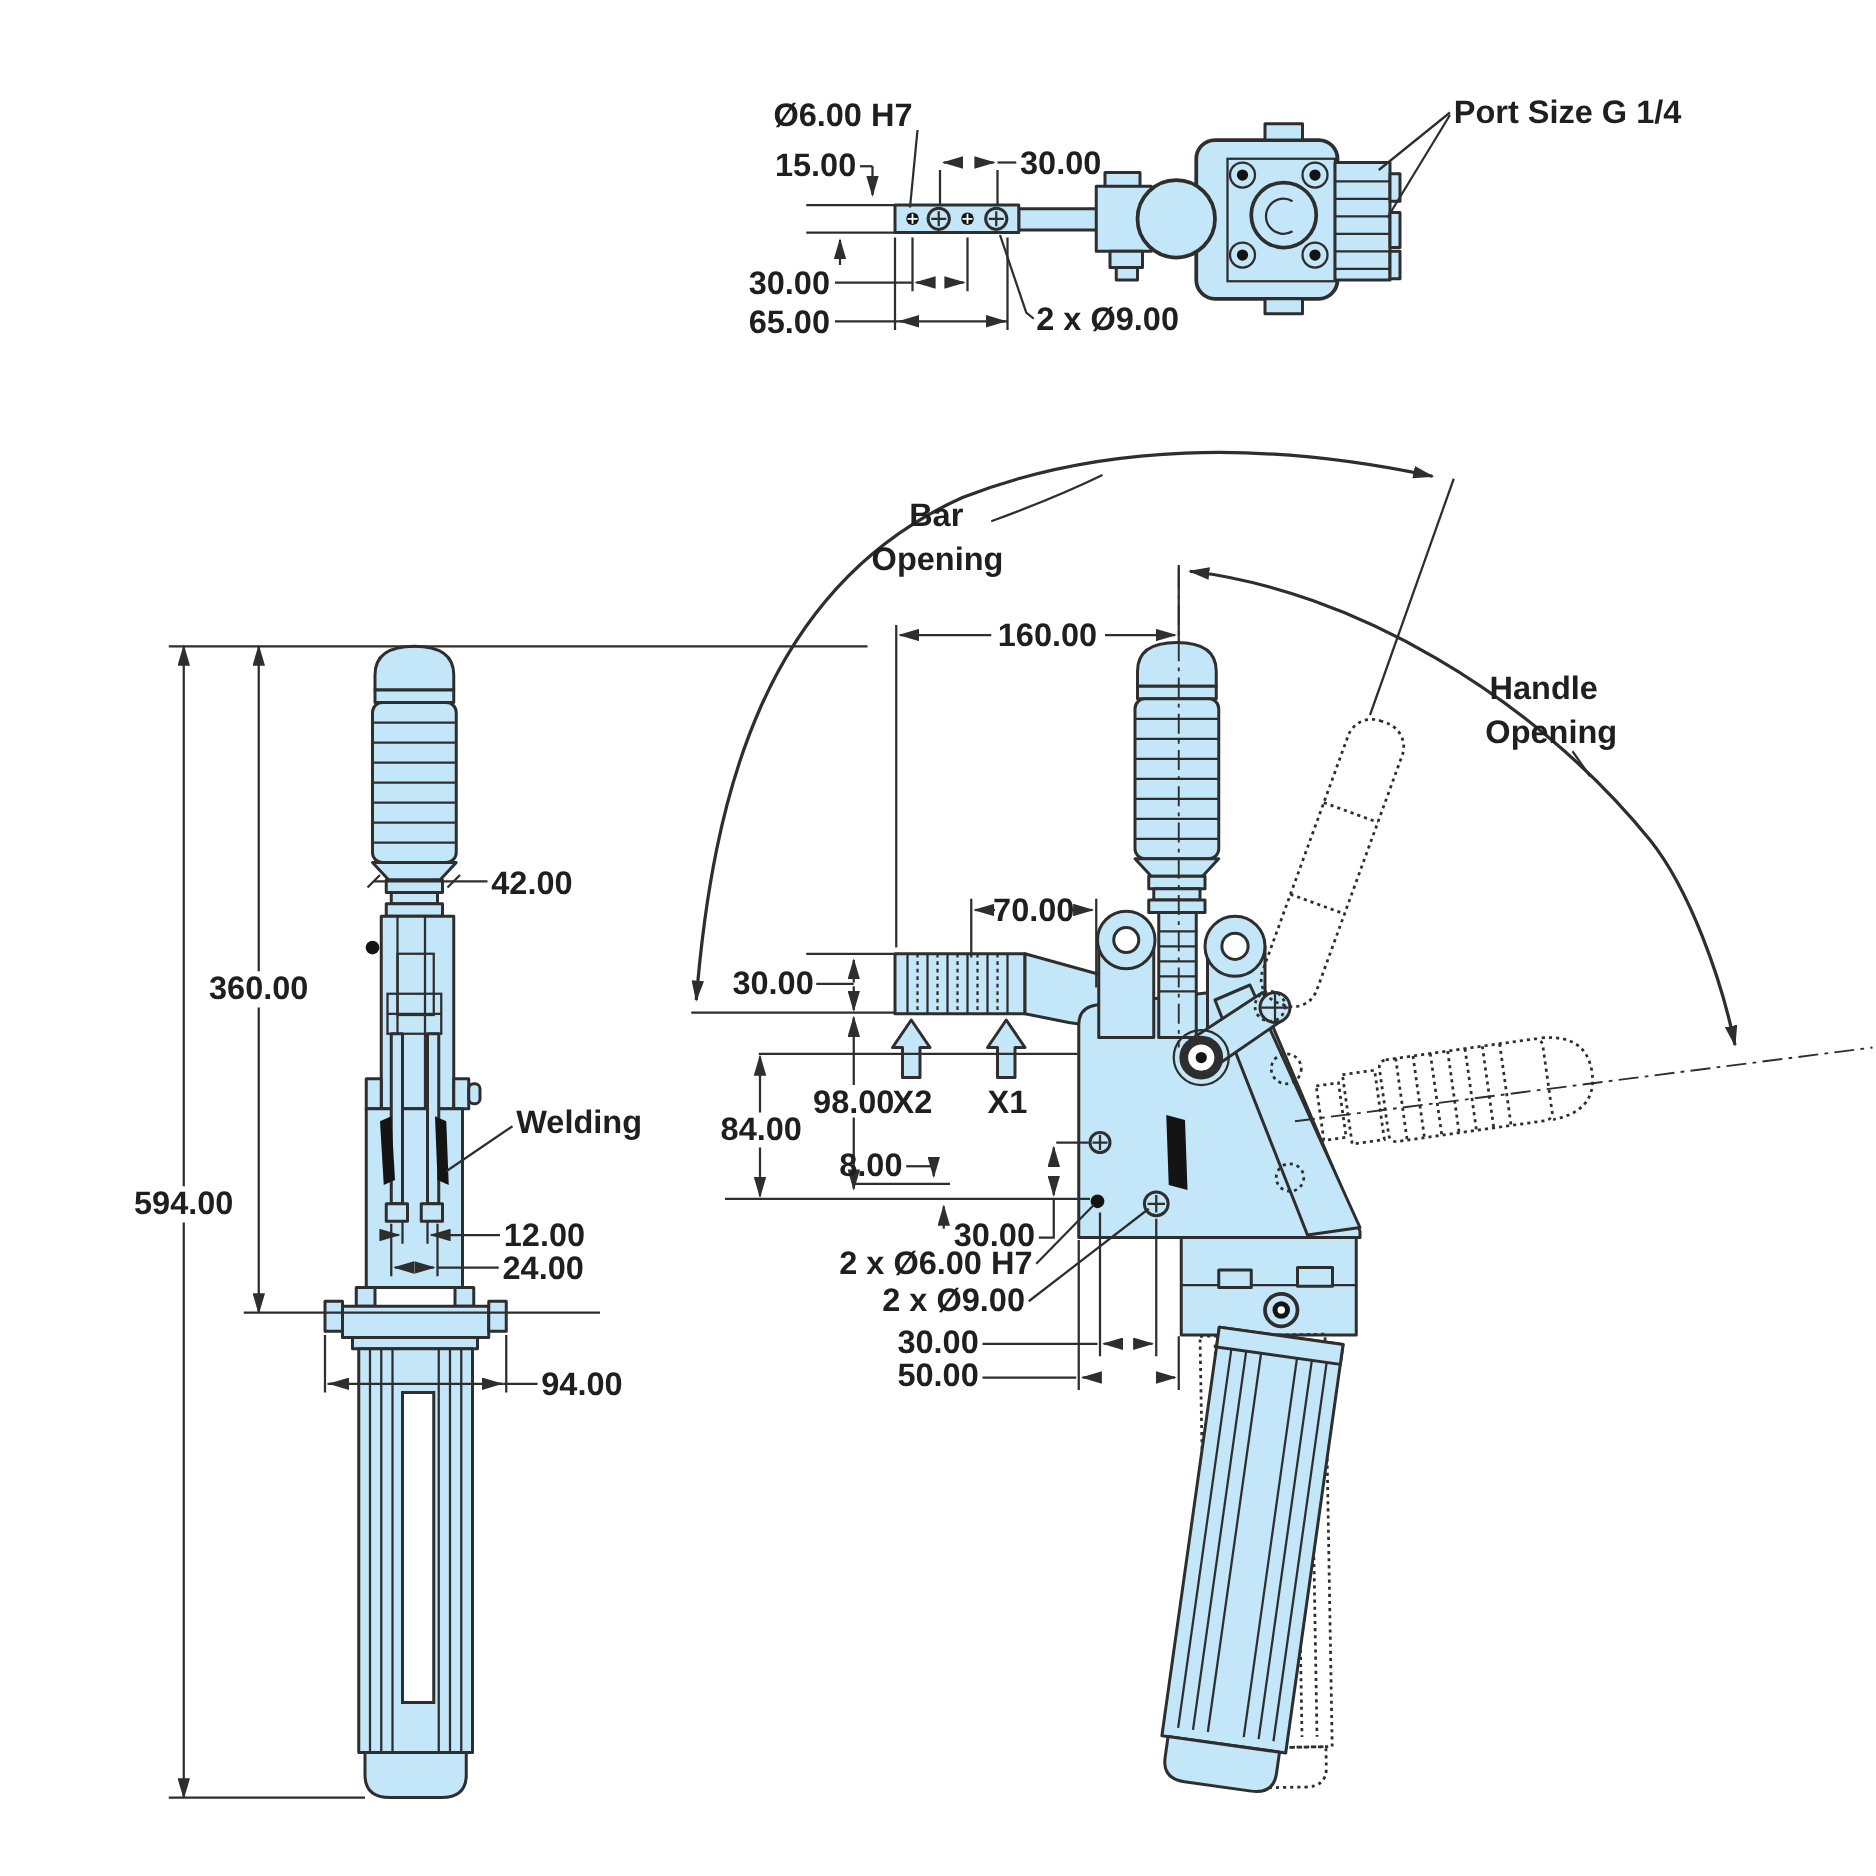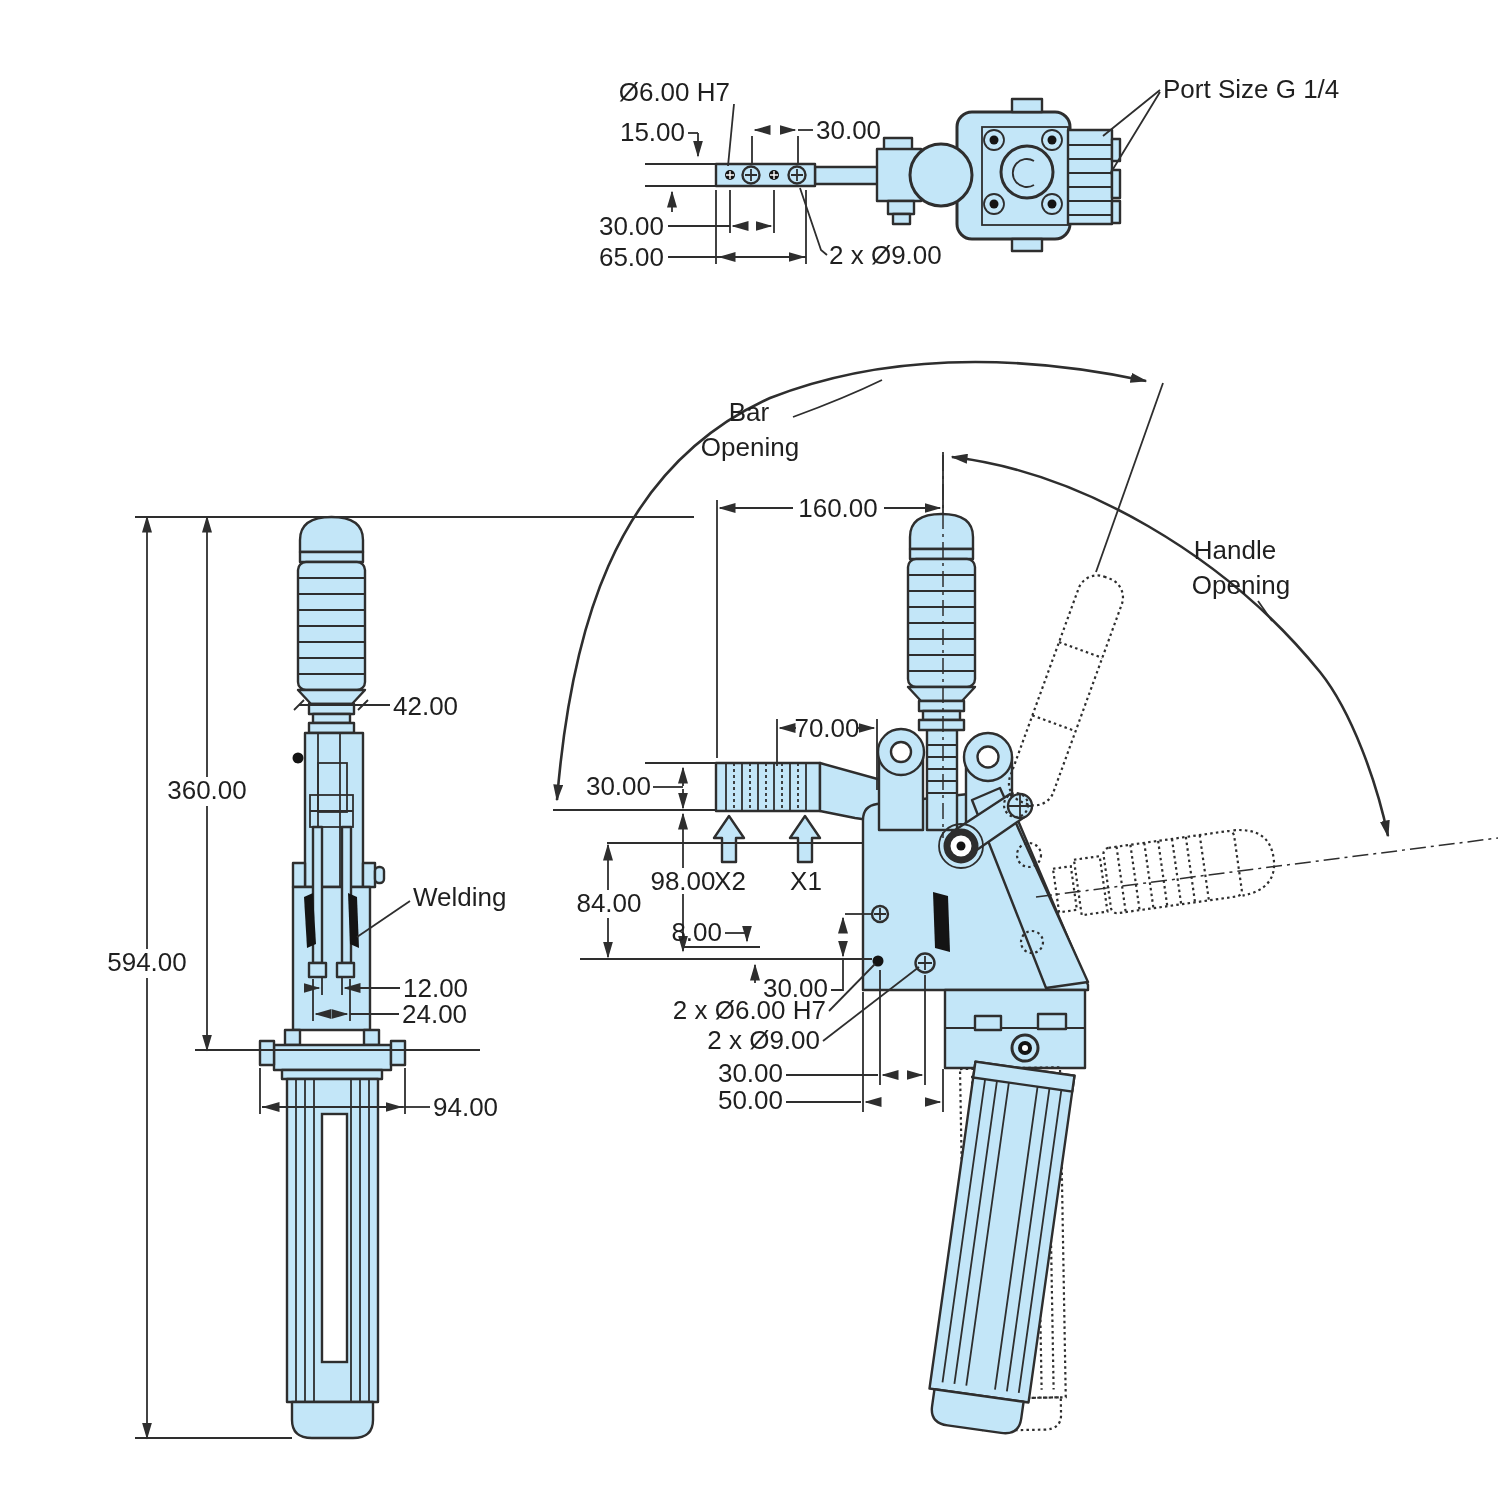--- a/index.html
+++ b/index.html
@@ -4,21 +4,21 @@
 <style>
   :root{
     --part-fill:#c3e6f8;
     --outline:#2e2e2e;
     --dim-line:#2e2e2e;
     --text:#1f1f1f;
     --background:#ffffff;
     --weld:#141414;
   }
   html,body{margin:0;padding:0;background:var(--background);}
-  .stage{width:1501px;height:1501px;position:relative;background:var(--background);}
+  .stage{width:1501px;height:1501px;position:relative;background:var(--background);font-weight:bold;}
   svg{display:block;}
   .f  {fill:var(--part-fill);stroke:var(--outline);stroke-width:3;stroke-linejoin:round;}
   .f2 {fill:var(--part-fill);stroke:var(--outline);stroke-width:2.4;stroke-linejoin:round;}
   .s  {fill:none;stroke:var(--outline);stroke-width:3;stroke-linejoin:round;}
   .s2 {fill:none;stroke:var(--outline);stroke-width:1.8;}
   .dim{fill:none;stroke:var(--dim-line);stroke-width:1.8;}
   .arc{fill:none;stroke:var(--dim-line);stroke-width:2.6;}
   .ph {fill:none;stroke:var(--outline);stroke-width:2.2;stroke-dasharray:2.5 3.2;}
   .cl {fill:none;stroke:var(--outline);stroke-width:1.5;stroke-dasharray:16 5 3 5;}
   .blk{fill:var(--weld);stroke:none;}

